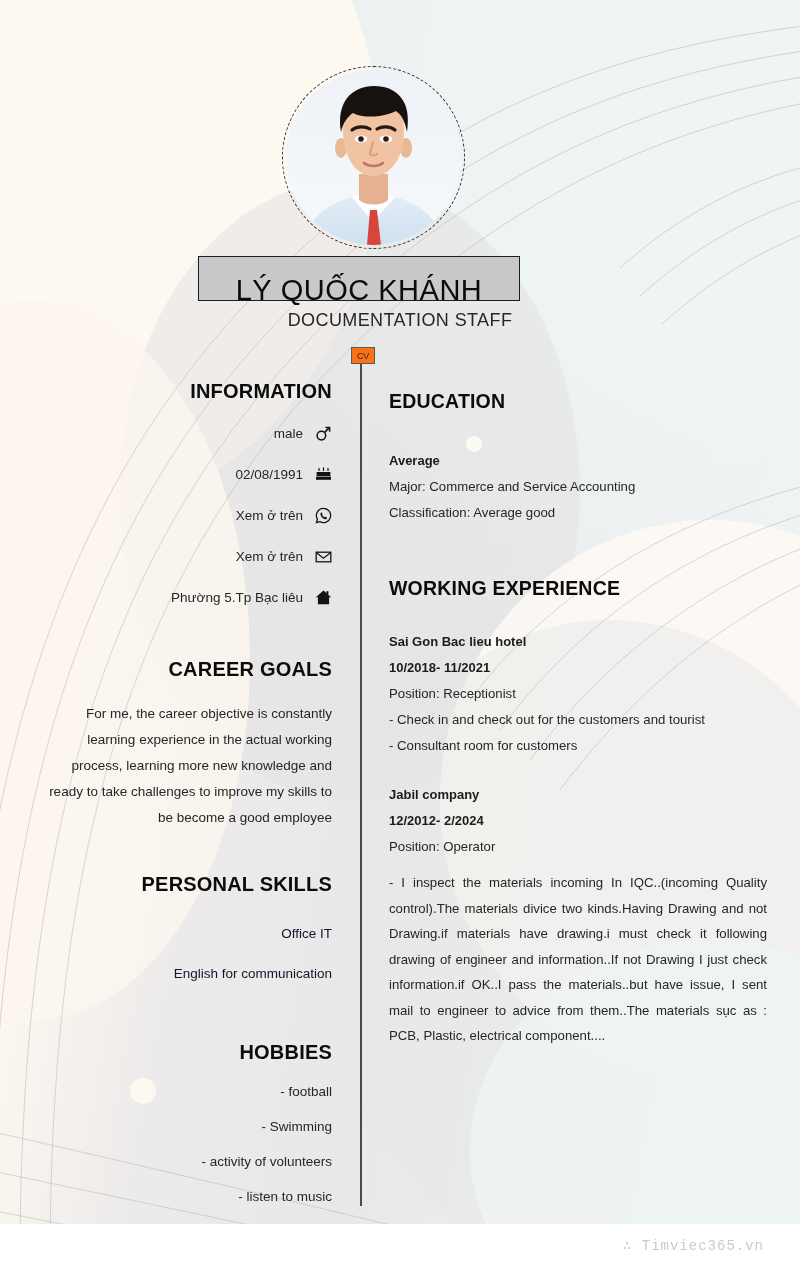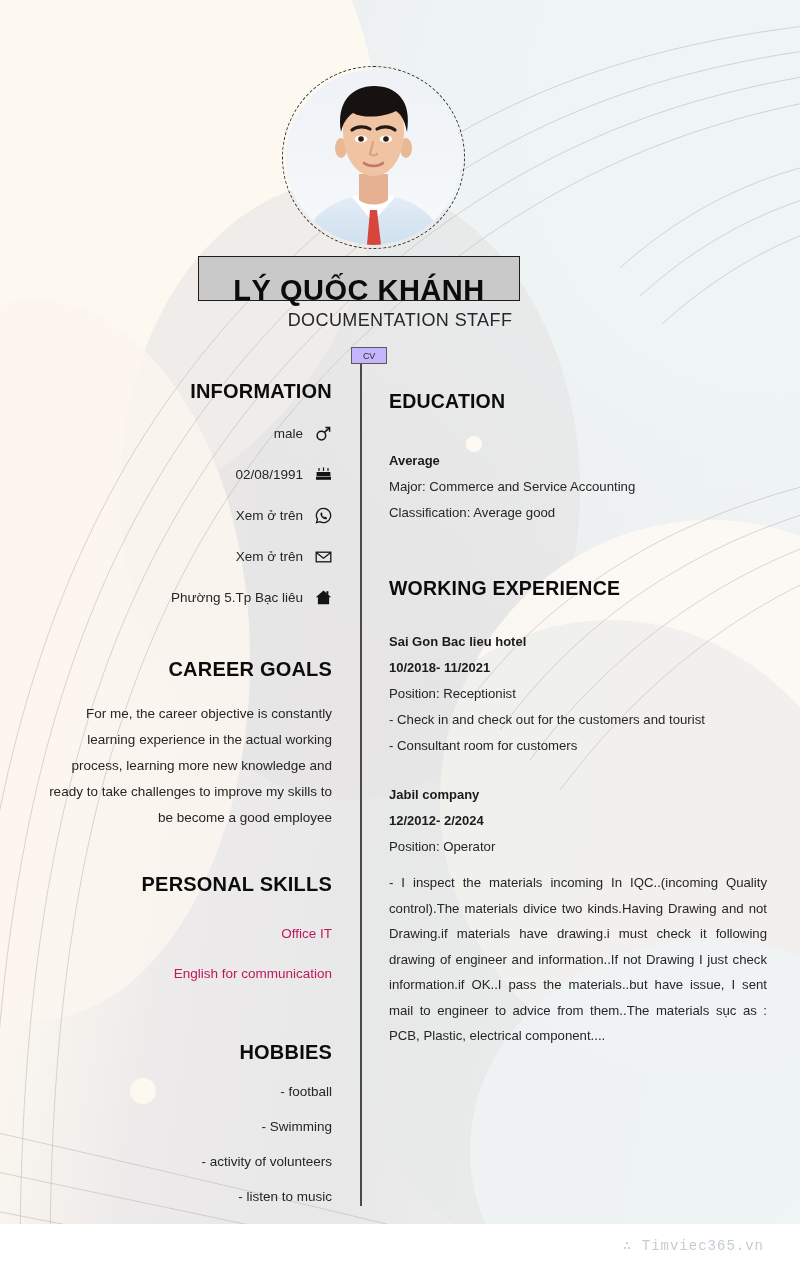--- a/index.html
+++ b/index.html
@@ -59,38 +59,38 @@
   .portrait { position:absolute; inset:0; }
 
   .name-banner {
     position:absolute; left:198px; top:256px;
     width:322px; height:45px;
     background:#c9c9c9;
     border:1.6px solid #1d1d1d;
     display:flex; align-items:center; justify-content:center;
   }
   .name-banner span {
-    font-size:29px; font-weight:bold; letter-spacing:.5px; color:#0b0b0b;
+    font-size:29px; font-weight:normal; letter-spacing:.5px; color:#0b0b0b;
     line-height:1;
     margin-top:24px;
   }
   .job-title {
     position:absolute; left:0; top:310px; width:800px;
     text-align:center; font-size:18px; color:#27272a; letter-spacing:.4px;
   }
 
   
   .divider {
     position:absolute; left:360px; top:364px;
     width:2.4px; height:842px; background:#4a4a4a;
   }
   .cv-chip {
     position:absolute; left:351px; top:347px;
-    width:36px; height:17px;
-    border:1.4px solid #5a5a5a; background:#c4b5fd;
+    width:24px; height:17px;
+    border:1.4px solid #5a5a5a; background:#f97316;
     display:flex; align-items:center; justify-content:center;
     font-size:9px; color:#2a2a2a; letter-spacing:-.3px;
   }
 
   
   .col-left {
     position:absolute; left:40px; top:380px; width:292px;
     text-align:right; color:#222;
   }
   .col-right {
@@ -113,21 +113,21 @@
   .info-row .ic {
     width:17px; height:17px; display:flex; align-items:center; justify-content:center;
     color:#141414; flex:0 0 17px;
   }
   .info-row .ic svg { display:block; }
 
   .career-body {
     margin-top:20px; font-size:13.5px; line-height:26px; color:#262626;
   }
 
-  .skill-item { font-size:13.5px; color:#be185d; }
+  .skill-item { font-size:13.5px; color:#0f172a; }
   .skill-1 { margin-top:30px; }
   .skill-2 { margin-top:25px; }
 
   .hobby-item { font-size:13.5px; color:#262626; margin-top:20px; }
 
   .edu-block { margin-top:40px; }
   .strong-line { font-size:13px; font-weight:bold; color:#1b1b1b; margin-bottom:11px; }
   .norm-line { font-size:13.2px; color:#262626; margin-bottom:11px; }
 
   .job-block { margin-top:34px; }

